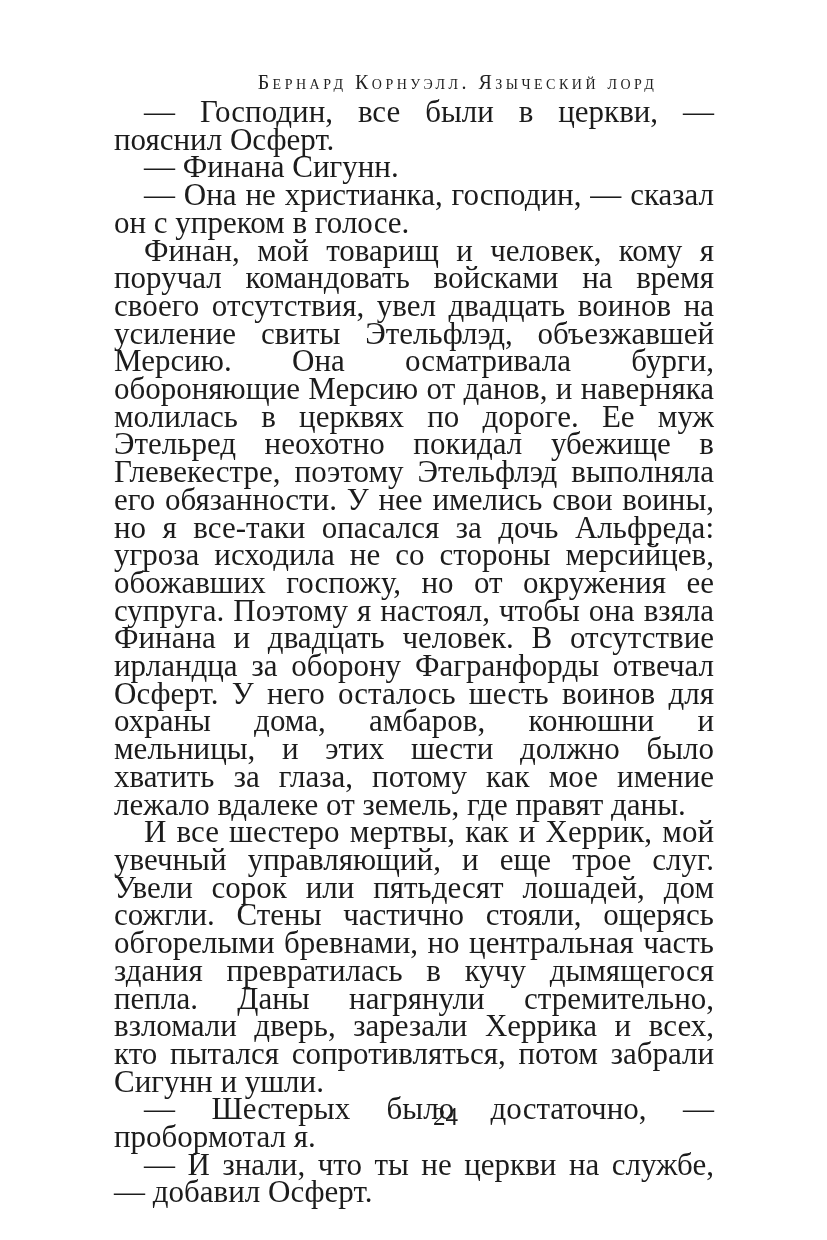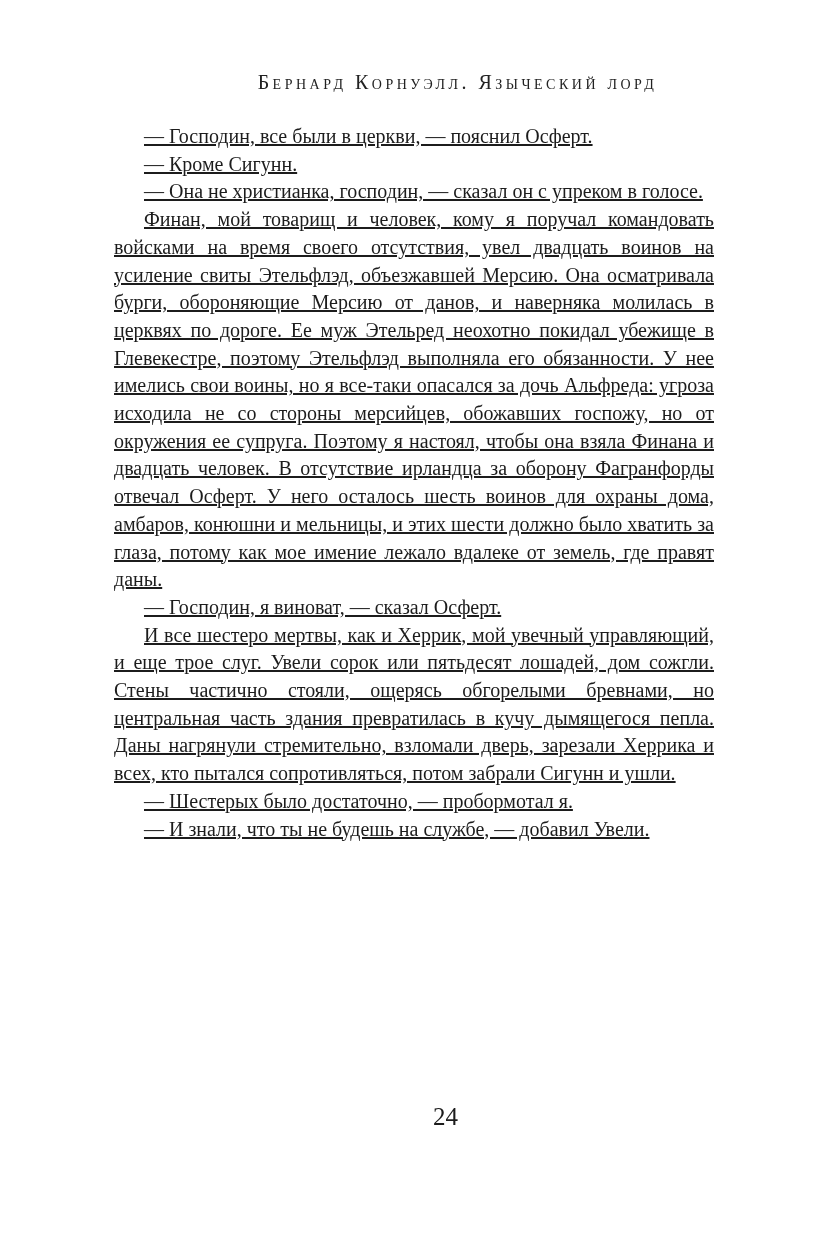--- a/index.html
+++ b/index.html
@@ -24,28 +24,27 @@
     text-align: center;
     font-size: 20px;
     font-variant: small-caps;
     letter-spacing: 3.5px;
     color: #222222;
     white-space: nowrap;
     padding-left: 44px;
   }
   .page-body {
     position: absolute;
-    top: 123px;
+    top: 98px;
     left: 114px;
     width: 600px;
-    font-size: 20px;
+    font-size: 31px;
     line-height: 27.7px;
     text-align: justify;
     text-justify: inter-word;
-    text-decoration: underline;
   }
   .para {
     margin: 0;
     padding: 0;
     text-indent: 30px;
   }
   .page-number {
     position: absolute;
     top: 1103px;
     left: 0;
@@ -57,23 +56,22 @@
   }
 </style>
 </head>
 <body>
 
 <div class="page">
   <div class="running-header">Бернард Корнуэлл. Языческий лорд</div>
 
   <main class="page-body">
       <p class="para">— Господин, все были в церкви, — пояснил Осферт.</p>
-      <p class="para">— Кроме Сигунн.</p>
+      <p class="para">— Финана Сигунн.</p>
       <p class="para">— Она не христианка, господин, — сказал он с упреком в голосе.</p>
       <p class="para">Финан, мой товарищ и человек, кому я поручал командовать войсками на время своего отсутствия, увел двадцать воинов на усиление свиты Этельфлэд, объезжавшей Мерсию. Она осматривала бурги, обороняющие Мерсию от данов, и наверняка молилась в церквях по дороге. Ее муж Этельред неохотно покидал убежище в Глевекестре, поэтому Этельфлэд выполняла его обязанности. У нее имелись свои воины, но я все-таки опасался за дочь Альфреда: угроза исходила не со стороны мерсийцев, обожавших госпожу, но от окружения ее супруга. Поэтому я настоял, чтобы она взяла Финана и двадцать человек. В отсутствие ирландца за оборону Фагранфорды отвечал Осферт. У него осталось шесть воинов для охраны дома, амбаров, конюшни и мельницы, и этих шести должно было хватить за глаза, потому как мое имение лежало вдалеке от земель, где правят даны.</p>
-      <p class="para">— Господин, я виноват, — сказал Осферт.</p>
       <p class="para">И все шестеро мертвы, как и Херрик, мой увечный управляющий, и еще трое слуг. Увели сорок или пятьдесят лошадей, дом сожгли. Стены частично стояли, ощерясь обгорелыми бревнами, но центральная часть здания превратилась в кучу дымящегося пепла. Даны нагрянули стремительно, взломали дверь, зарезали Херрика и всех, кто пытался сопротивляться, потом забрали Сигунн и ушли.</p>
       <p class="para">— Шестерых было достаточно, — пробормотал я.</p>
-      <p class="para">— И знали, что ты не будешь на службе, — добавил Увели.</p>
+      <p class="para">— И знали, что ты не церкви на службе, — добавил Осферт.</p>
     </main>
 
   <div class="page-number">24</div>
 </div>
 
 </body></html>

